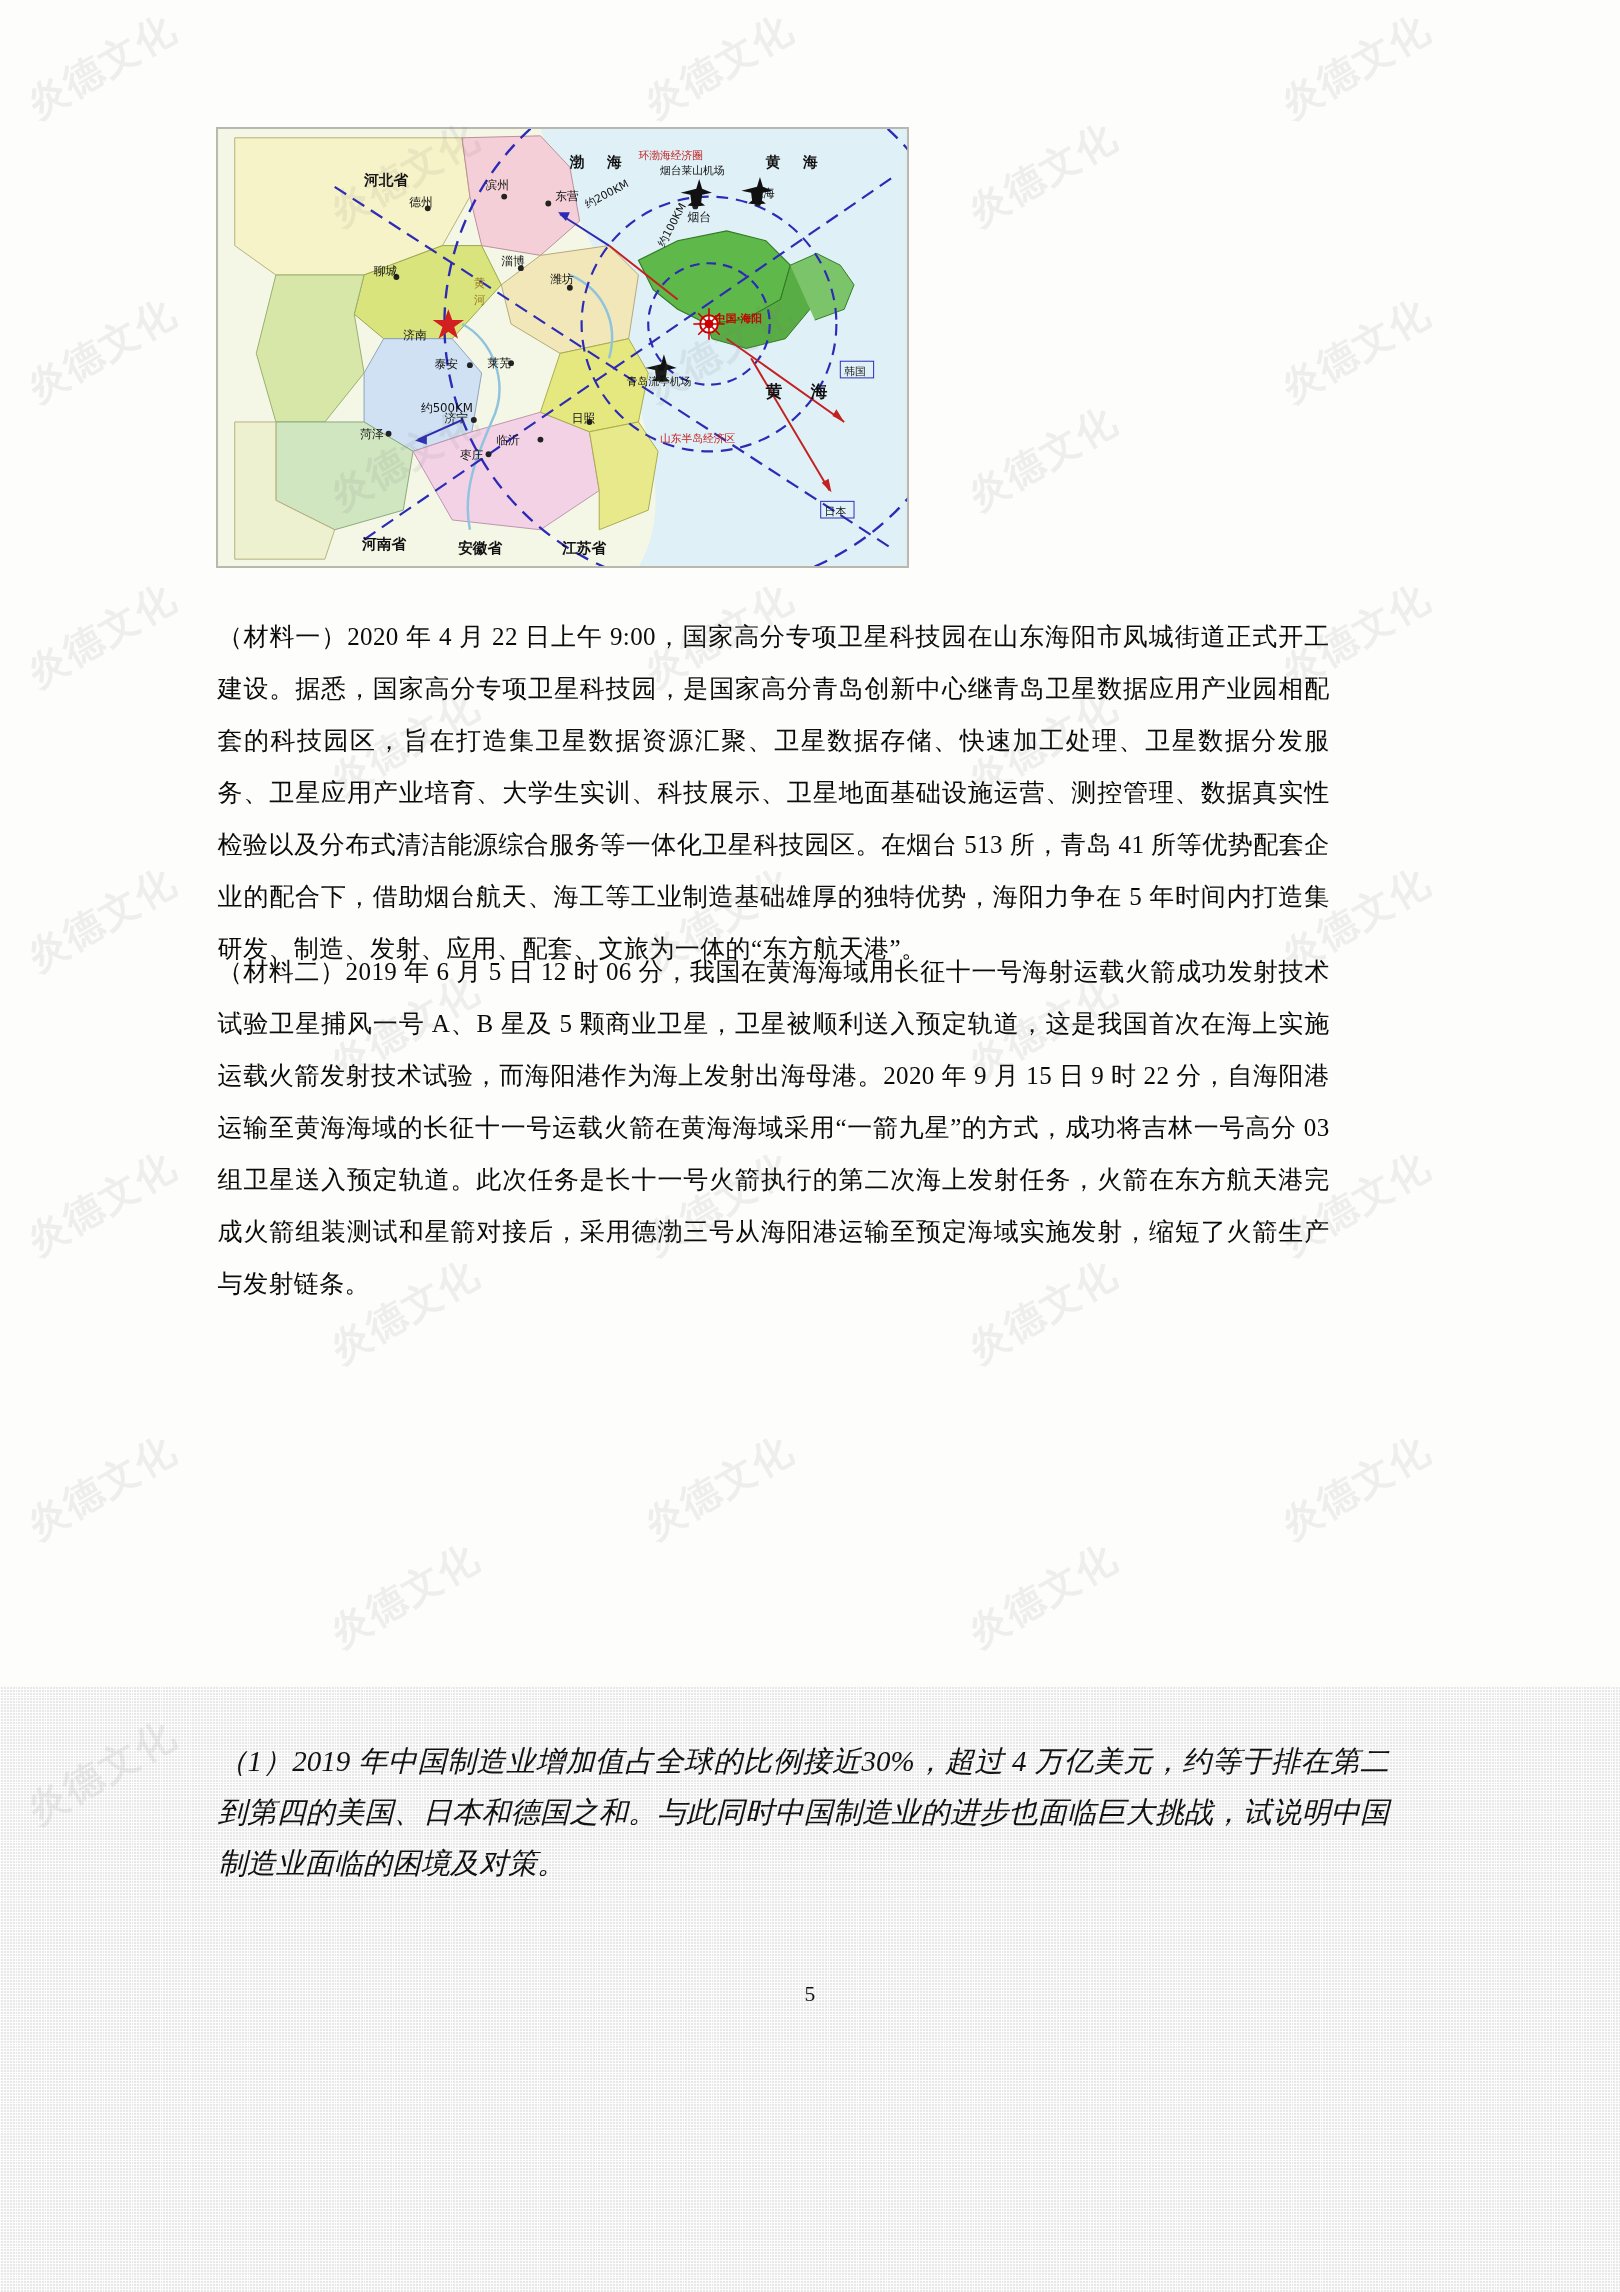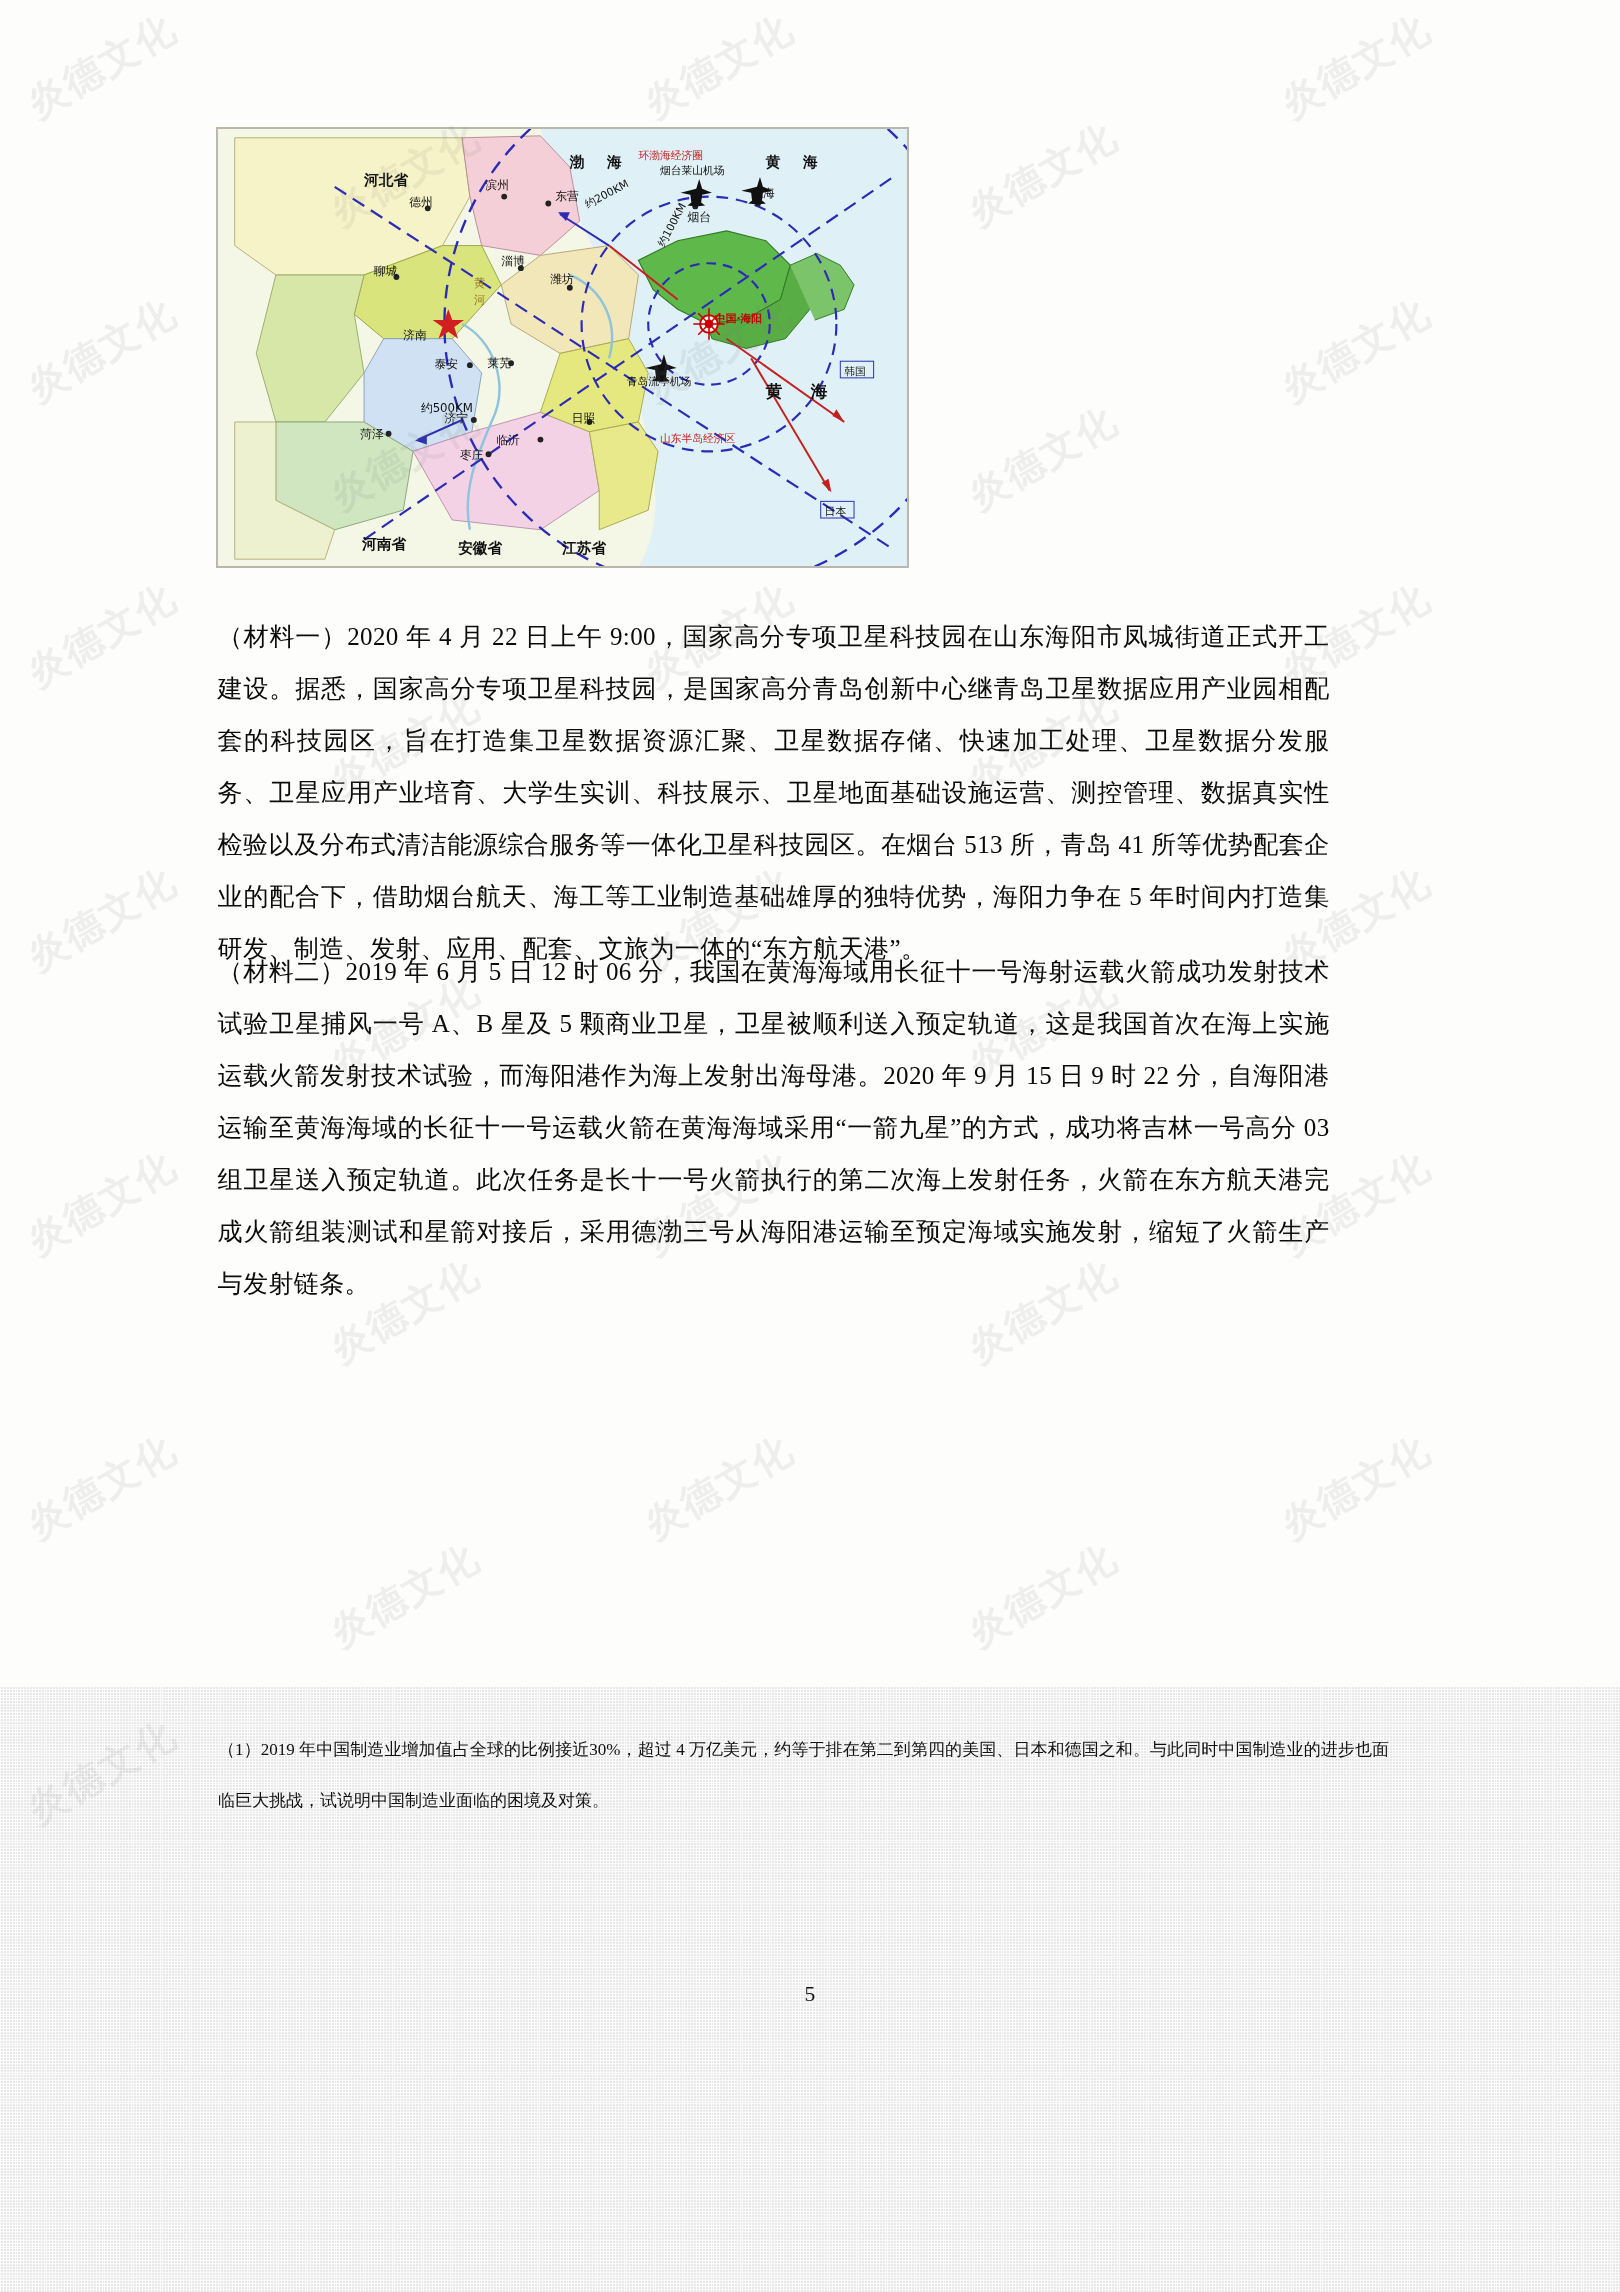--- a/index.html
+++ b/index.html
@@ -95,26 +95,27 @@
     background-image:
       repeating-linear-gradient(0deg, rgba(255,255,255,0.85) 0px, rgba(255,255,255,0.85) 1px, rgba(0,0,0,0) 1px, rgba(0,0,0,0) 2.9px),
       repeating-linear-gradient(90deg, rgba(255,255,255,0.85) 0px, rgba(255,255,255,0.85) 1px, rgba(0,0,0,0) 1px, rgba(0,0,0,0) 2.9px);
     z-index: 1;
   }
 
   .qpara {
     position: absolute;
     left: 218px;
     width: 1171px;
-    font-size: 17px;
+    font-size: 29px;
     line-height: 51px;
     color: #111;
     text-align: justify;
     text-justify: inter-ideograph;
     z-index: 2;
+    font-style: italic;
   }
   #q1 { top: 1707px; }
   #q2 { top: 1909px; }
 
   .pagenum {
     position: absolute;
     left: 0;
     width: 1620px;
     top: 1982px;
     text-align: center;

